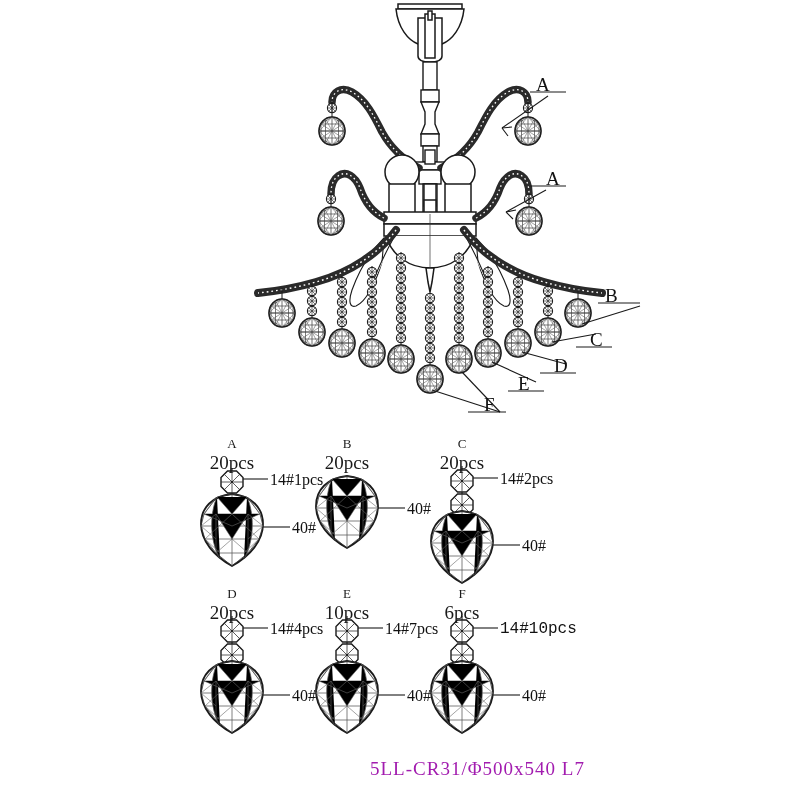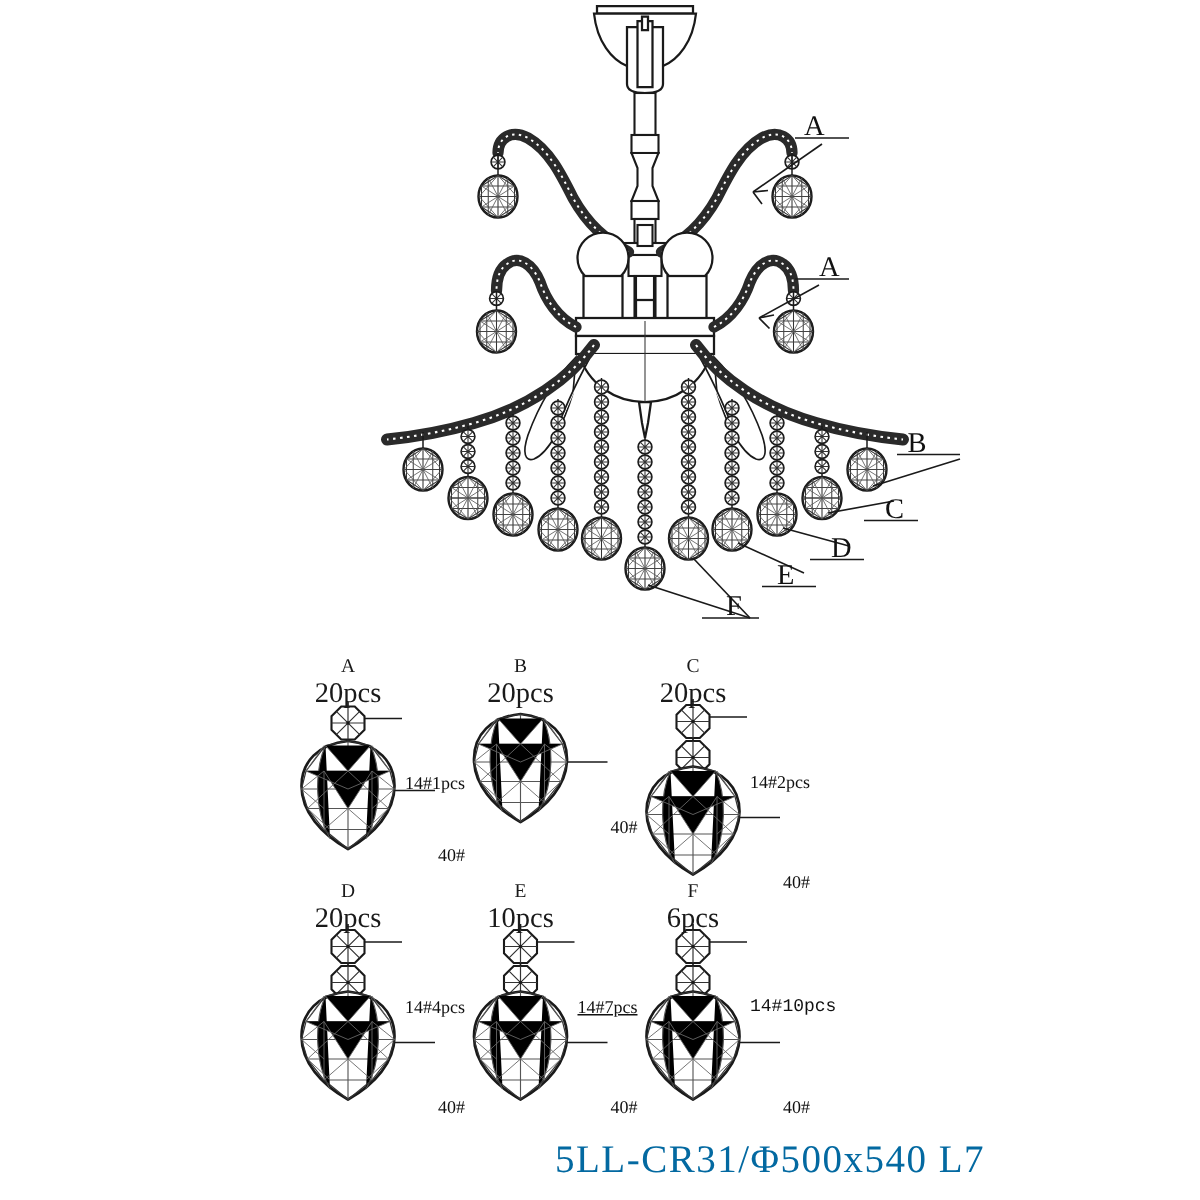--- a/index.html
+++ b/index.html
@@ -11,24 +11,24 @@
   #root{position:relative;width:800px;height:800px;}
   svg{display:block;}
   .abs{position:absolute;}
   .lbl{
     position:absolute;font-family:"Liberation Serif",serif;
     color:#111;white-space:nowrap;line-height:1;
   }
   .lbl-main{font-size:19px;}
   .lbl-legend-letter{font-size:13px;text-align:center;}
   .lbl-legend-qty{font-size:19px;text-align:center;}
-  .lbl-callout{font-size:12px;margin-top:44px;}
+  .lbl-callout{font-size:16px;}
   .title{
-    position:absolute;font-size:26px;letter-spacing:1px;
-    font-family:"Liberation Serif",serif;color:#0369a1;white-space:nowrap;
+    position:absolute;font-size:19px;letter-spacing:1px;
+    font-family:"Liberation Serif",serif;color:#a21caf;white-space:nowrap;
   }
   .legend-cell{position:absolute;width:150px;}
   .legend-head{width:150px;text-align:center;}
 </style>
 </head>
 <body>
 
 <div id="root">
 
   <svg class="abs" style="left:0;top:0;" width="800" height="440" viewBox="0 0 800 440">
@@ -386,21 +386,21 @@
     <div class="legend-head lbl-legend-letter">D</div>
     <div class="legend-head lbl-legend-qty">20pcs</div>
   </div>
   <div class="lbl lbl-callout" style="left:270px;top:621px;">14#4pcs</div>
   <div class="lbl lbl-callout" style="left:292px;top:688px;">40#</div>
 
   <div class="legend-cell" style="left:272px;top:586px;">
     <div class="legend-head lbl-legend-letter">E</div>
     <div class="legend-head lbl-legend-qty">10pcs</div>
   </div>
-  <div class="lbl lbl-callout" style="left:385px;top:621px;text-decoration:underline;">14#7pcs</div>
+  <div class="lbl lbl-callout" style="left:385px;top:621px;">14#7pcs</div>
   <div class="lbl lbl-callout" style="left:407px;top:688px;">40#</div>
 
   <div class="legend-cell" style="left:387px;top:586px;">
     <div class="legend-head lbl-legend-letter">F</div>
     <div class="legend-head lbl-legend-qty">6pcs</div>
   </div>
   <div class="lbl lbl-callout" style="left:500px;top:621px;font-family:Liberation Mono, monospace;">14#10pcs</div>
   <div class="lbl lbl-callout" style="left:522px;top:688px;">40#</div>
 
   <div class="title" style="left:370px;top:758px;">5LL-CR31/Φ500x540  L7</div>

